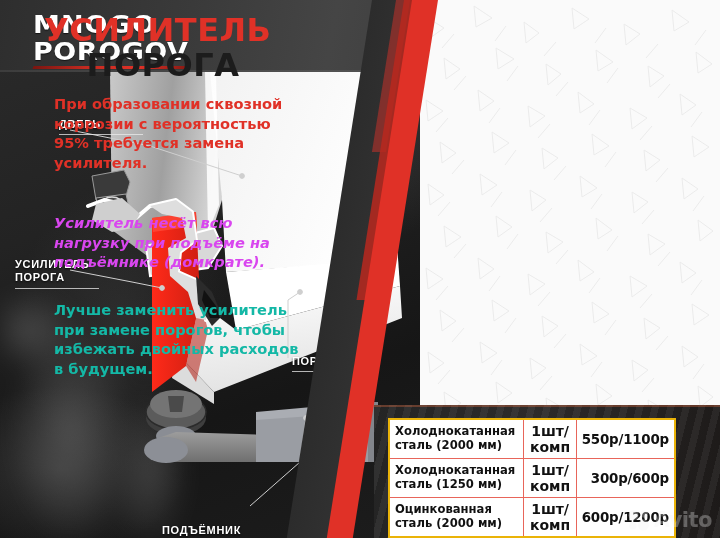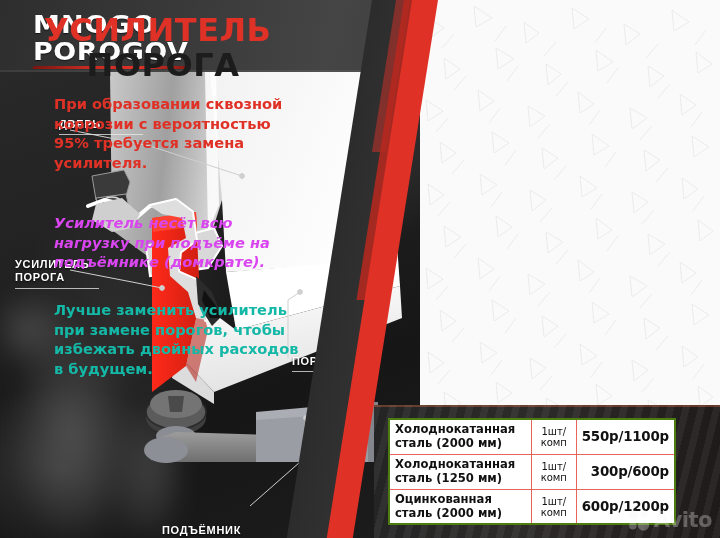--- a/index.html
+++ b/index.html
@@ -105,28 +105,28 @@
     background:
       repeating-linear-gradient(104deg, rgba(255,255,255,.055) 0 7px, rgba(0,0,0,0) 7px 15px),
       linear-gradient(95deg,#242424 0%,#2d2b2a 45%,#1d1a19 100%);
   }
   .bottom-band:before{ content:""; position:absolute; left:0; top:0; width:100%; height:2px;
     background:rgba(255,120,70,.30); }
 
   
   .price-table{
     position:absolute; left:388px; top:418px; width:288px;
-    border:2px solid #4d7c0f; background:#fff; border-collapse:collapse;
+    border:2px solid #eab308; background:#fff; border-collapse:collapse;
   }
   .price-table td{
     border:1px solid #e8655a; padding:3px 5px; vertical-align:middle;
     font-family:"DejaVu Sans", sans-serif; color:#111;
   }
   .c-name { width:166px; font-size:11.6px; font-weight:700; line-height:1.2; }
-  .c-qty  { width:62px;  font-size:10px; font-weight:400; text-align:center; }
+  .c-qty  { width:62px;  font-size:14px; font-weight:700; text-align:center; }
   .c-price{ width:94px;  font-size:13.4px; font-weight:700; text-align:right; letter-spacing:-.2px; }
 
   
   .watermark{ position:absolute; right:8px; bottom:6px; display:flex; align-items:center;
               gap:3px; opacity:.30; pointer-events:none; }
   .wm-mark{ width:25px; height:25px; }
   .wm-text{ font-size:21px; font-weight:700; color:#f4f4f4;
             font-family:"DejaVu Sans", sans-serif; letter-spacing:-.5px; }
 </style>
 </head>

